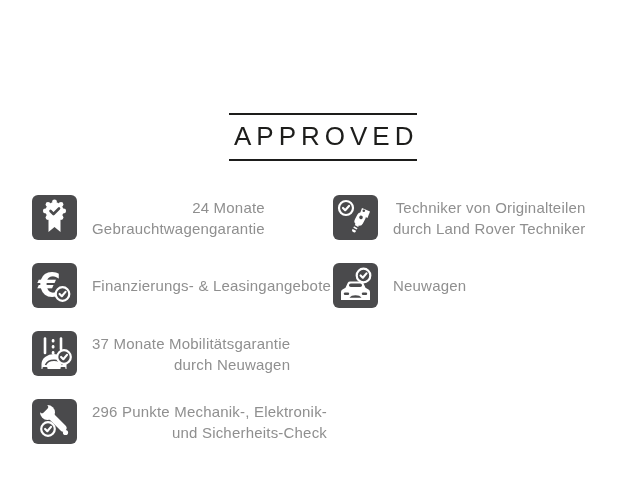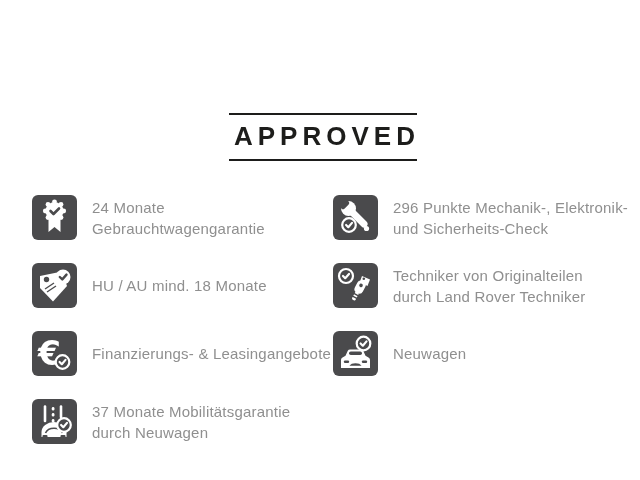--- a/index.html
+++ b/index.html
@@ -7,29 +7,30 @@
     position:relative;width:640px;height:480px;background:var(--bg,#fff);
     font-family:"Liberation Sans",sans-serif;overflow:hidden;
   }
   
   .approved{
     position:absolute;left:229px;top:113px;width:188px;
     border-top:2px solid var(--ink,#1d1d1b);
     border-bottom:2px solid var(--ink,#1d1d1b);
     padding:6px 0 7px;
     text-align:left;
-    font-size:26px;font-weight:bold;color:var(--ink,#1d1d1b);
+    font-size:26px;font-weight:normal;color:var(--ink,#1d1d1b);
     letter-spacing:5px;text-indent:5px;white-space:nowrap;
   }
   
   .benefits{
     position:absolute;left:32px;top:195px;
     display:grid;grid-template-columns:301px 275px;
     grid-template-rows:repeat(4,45px);row-gap:23px;
     grid-auto-flow:column;
+    text-align:right;
   }
   .item{display:flex;align-items:center;gap:15px;}
   .tile{
     width:45px;height:45px;flex:0 0 45px;border-radius:6px;
     background:var(--tile,#4a4a4c);
   }
   .tile svg{display:block;width:45px;height:45px;}
   .text{
     font-size:15px;line-height:21px;color:var(--txt,#8f8f8f);
     letter-spacing:.2px;white-space:nowrap;
@@ -61,38 +62,20 @@
           </g>
           <polyline points="18.5,16 21.5,19 27,13.5" fill="none" style="stroke:var(--tile,#4a4a4c)" stroke-width="2.6" stroke-linecap="round" stroke-linejoin="round"></polyline>
         </svg>
       </div>
       <div class="text">
         <div>24 Monate</div>
         <div>Gebrauchtwagengarantie</div>
       </div>
     </div>
 
-    <div class="item">
-      <div class="tile">
-        <svg viewBox="0 0 45 45">
-          <path d="M8 13 L30 8.5 L35 23 L21 38.5 L8 25 Z" fill="#fff"></path>
-          <circle cx="14.5" cy="16.5" r="2.7" style="fill:var(--tile,#4a4a4c)"></circle>
-          <g stroke-width="1.3" fill="none" style="stroke:var(--tile,#4a4a4c)">
-            <line x1="13" y1="26" x2="22" y2="20"></line>
-            <line x1="15" y1="29" x2="24" y2="23"></line>
-          </g>
-          <circle cx="31" cy="14" r="7.5" fill="#fff"></circle>
-          <polyline points="27.8,14 30.3,16.4 34.5,11.6" fill="none" style="stroke:var(--tile,#4a4a4c)" stroke-width="2.4" stroke-linecap="round" stroke-linejoin="round"></polyline>
-        </svg>
-      </div>
-      <div class="text">
-        <div>HU / AU mind. 18 Monate</div>
-        <div></div>
-      </div>
-    </div>
 
     <div class="item">
       <div class="tile">
         <svg viewBox="0 0 45 45">
           <text x="6" y="34" font-family="DejaVu Sans, sans-serif" font-size="33" font-weight="bold" fill="#fff">€</text>
           <circle cx="30.5" cy="31" r="6.8" stroke="#fff" stroke-width="2.2" style="fill:var(--tile,#4a4a4c)"></circle>
           <polyline points="27.6,31 29.8,33.2 33.5,28.9" fill="none" stroke="#fff" stroke-width="2.2" stroke-linecap="round" stroke-linejoin="round"></polyline>
         </svg>
       </div>
       <div class="text">

